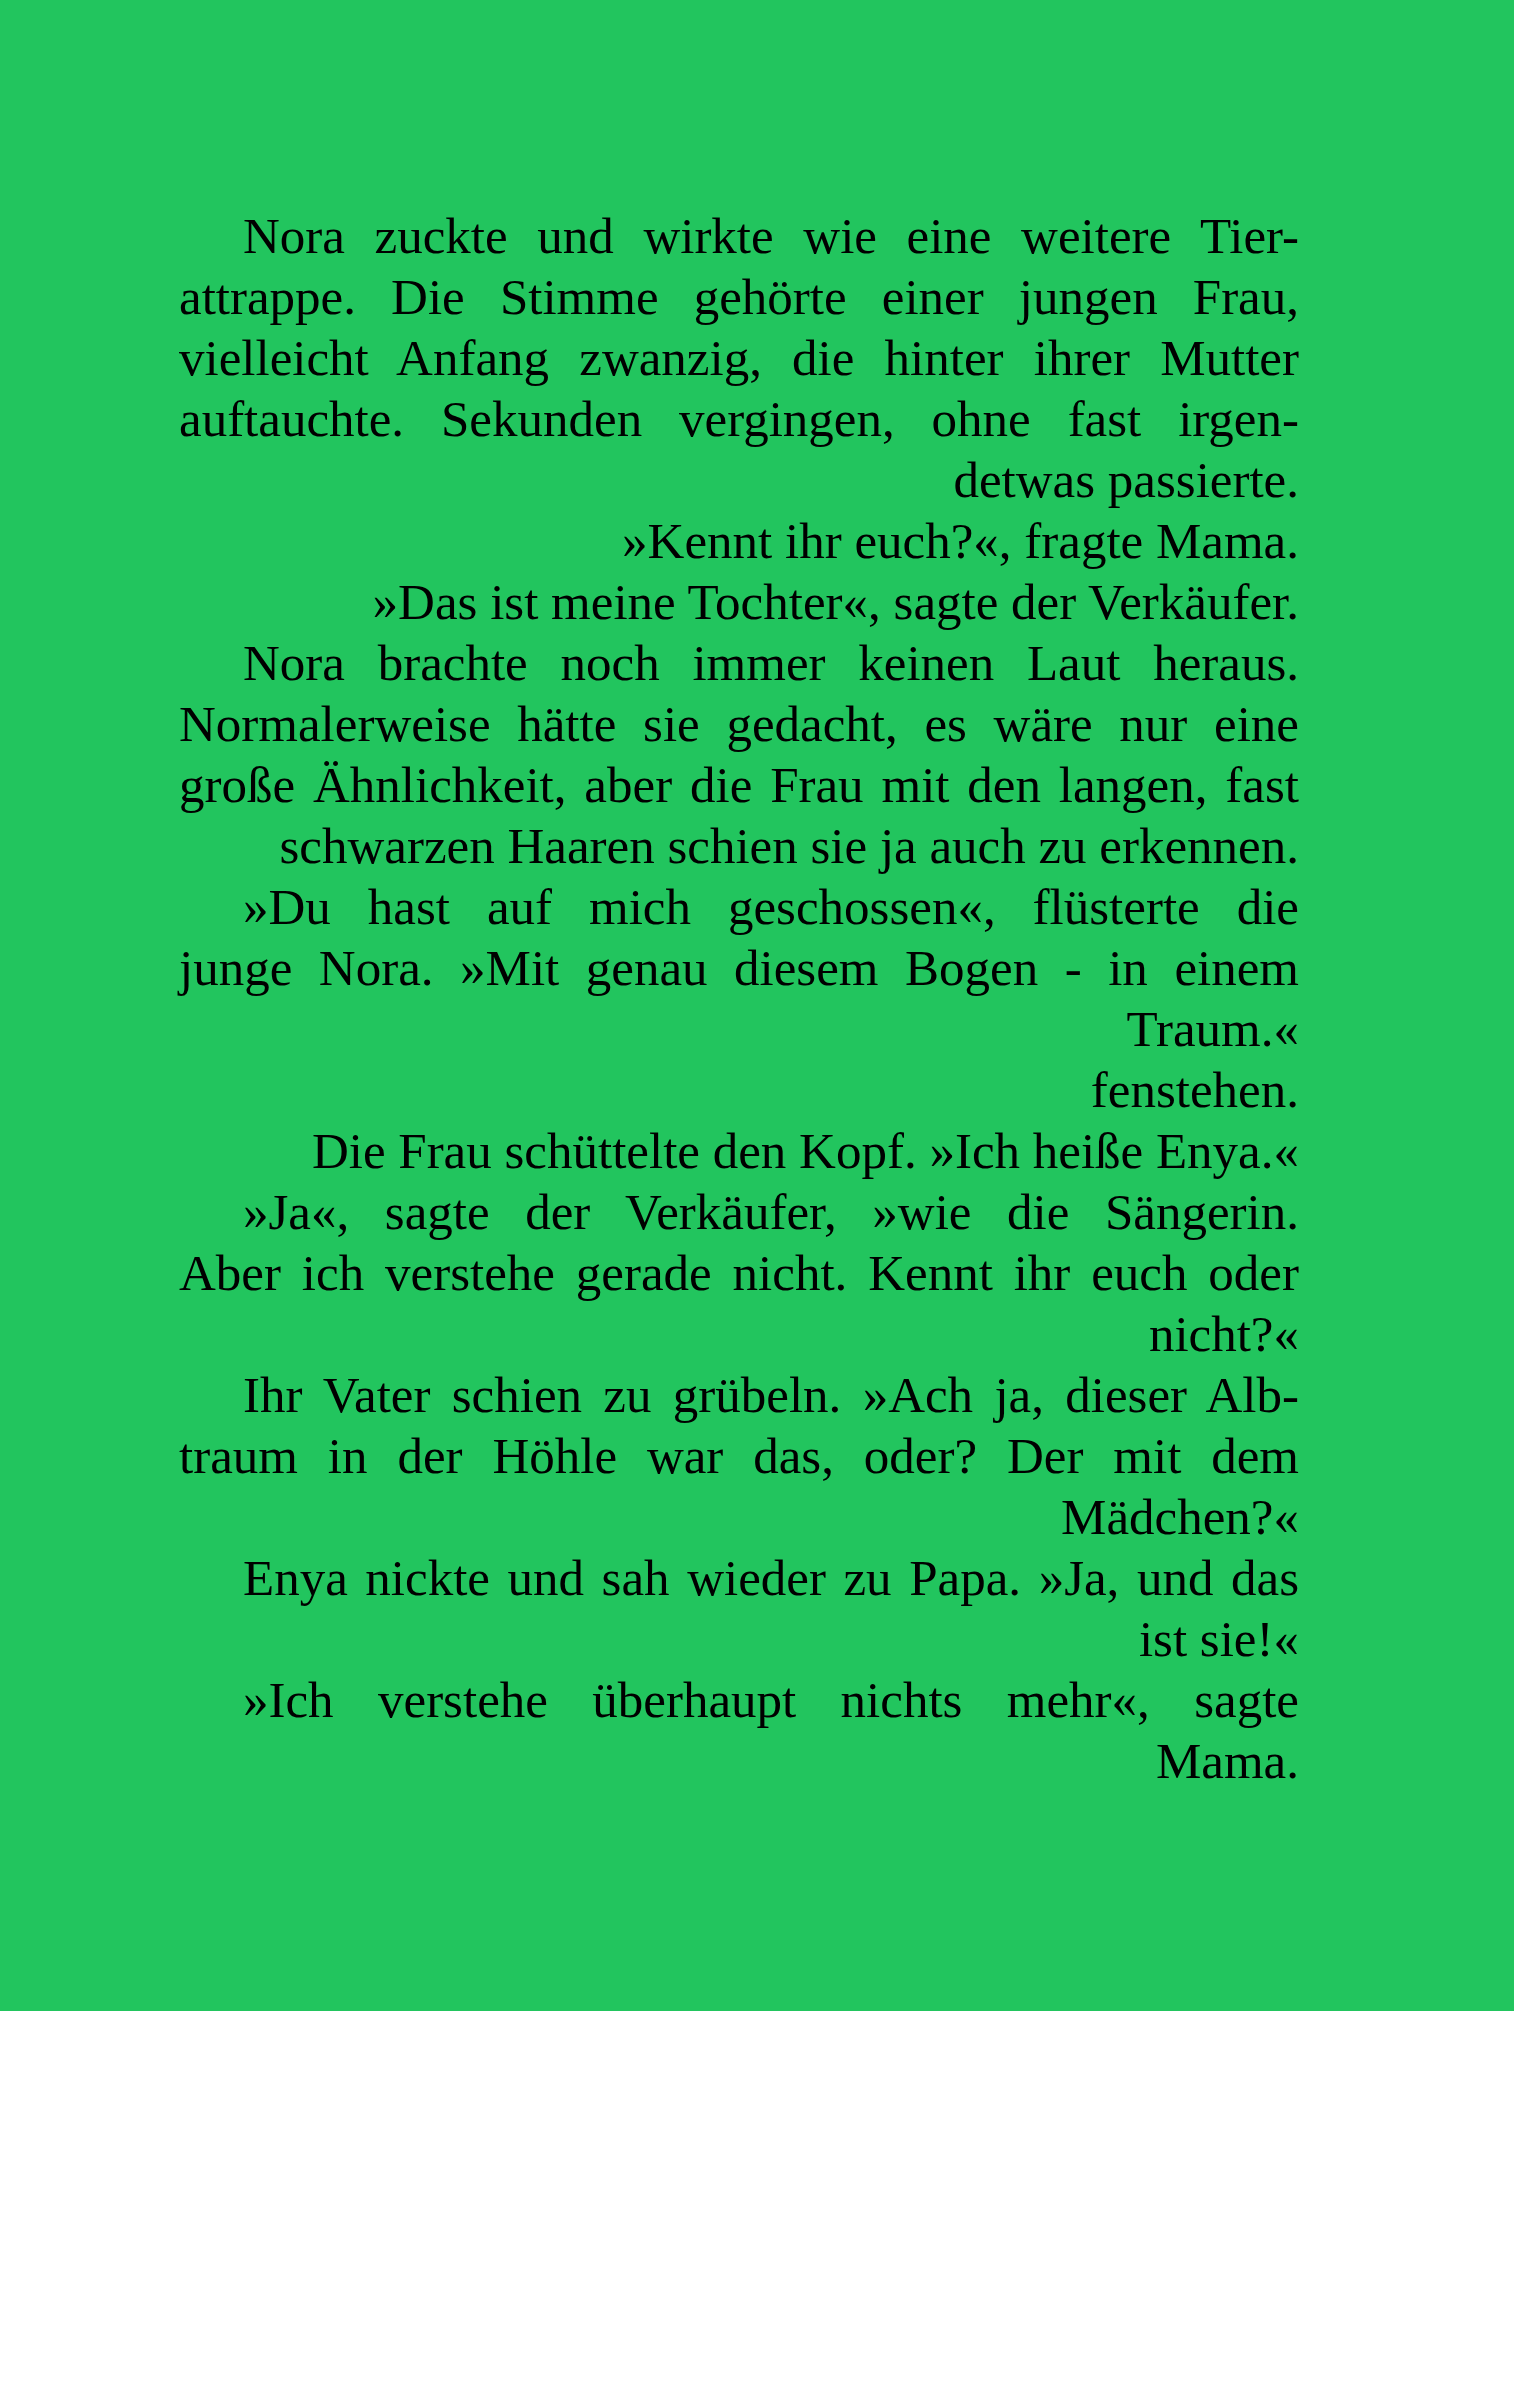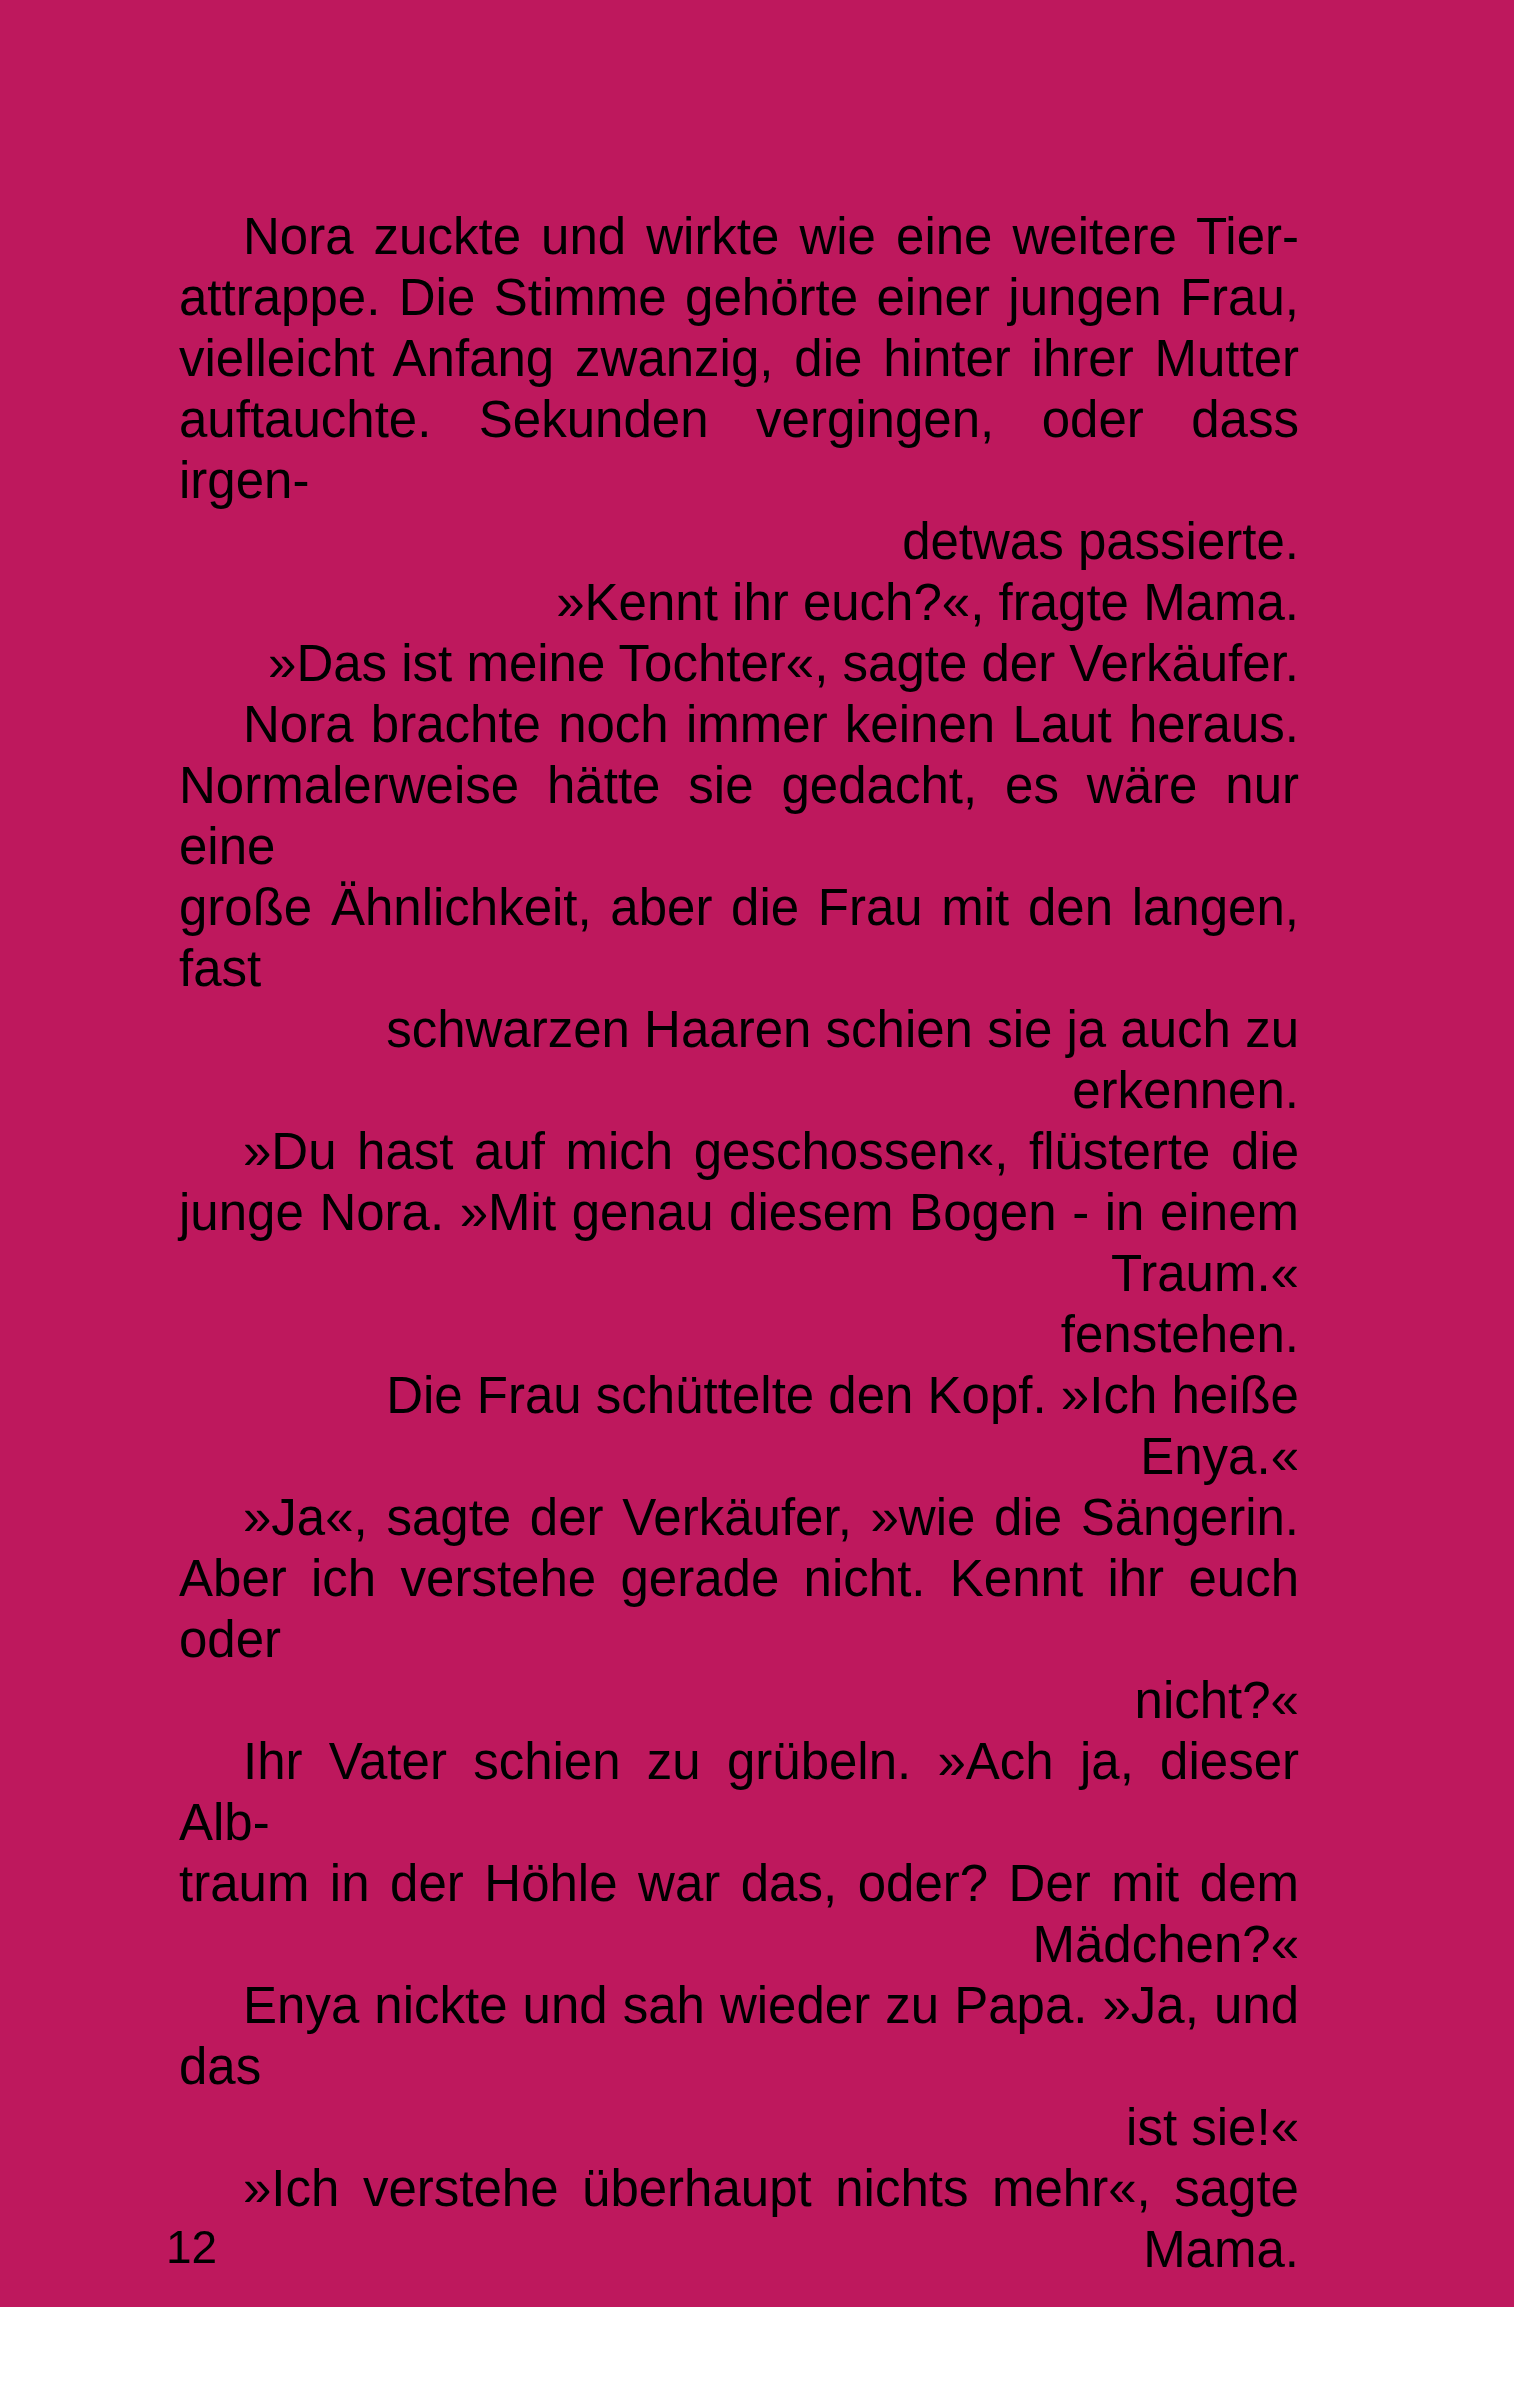--- a/index.html
+++ b/index.html
@@ -1,22 +1,22 @@
 <!DOCTYPE html>
 <html lang="de" style="font-size:8.6px"><head>
 <meta charset="utf-8">
 <style>
   html, body { margin: 0; padding: 0; }
   .page {
     position: relative;
     width: 1515px;
-    height: 2307px;
-    background: #be185d;
+    height: 2011px;
+    background: #22c55e;
     color: #000000;
-    font-family: Liberation Sans, sans-serif;
+    font-family: Liberation Serif, serif;
     overflow: hidden;
   }
   .text-block {
     position: absolute;
     left: 179px;
     top: 206px;
     width: 1120px;
     font-size: 51px;
     line-height: 61px;
     color: #000000;
@@ -46,21 +46,21 @@
 <body>
 
 <div class="page">
 
   <main class="text-block">
 
     <div class="para">
       <div class="line i j">Nora zuckte und wirkte wie eine weitere Tier-</div>
       <div class="line j">attrappe. Die Stimme gehörte einer jungen Frau,</div>
       <div class="line j">vielleicht Anfang zwanzig, die hinter ihrer Mutter</div>
-      <div class="line j">auftauchte. Sekunden vergingen, oder dass irgen-</div>
+      <div class="line j">auftauchte. Sekunden vergingen, ohne fast irgen-</div>
       <div class="line">detwas passierte.</div>
     </div>
 
     <div class="para">
       <div class="line i">»Kennt ihr euch?«, fragte Mama.</div>
     </div>
 
     <div class="para">
       <div class="line i">»Das ist meine Tochter«, sagte der Verkäufer.</div>
     </div>

